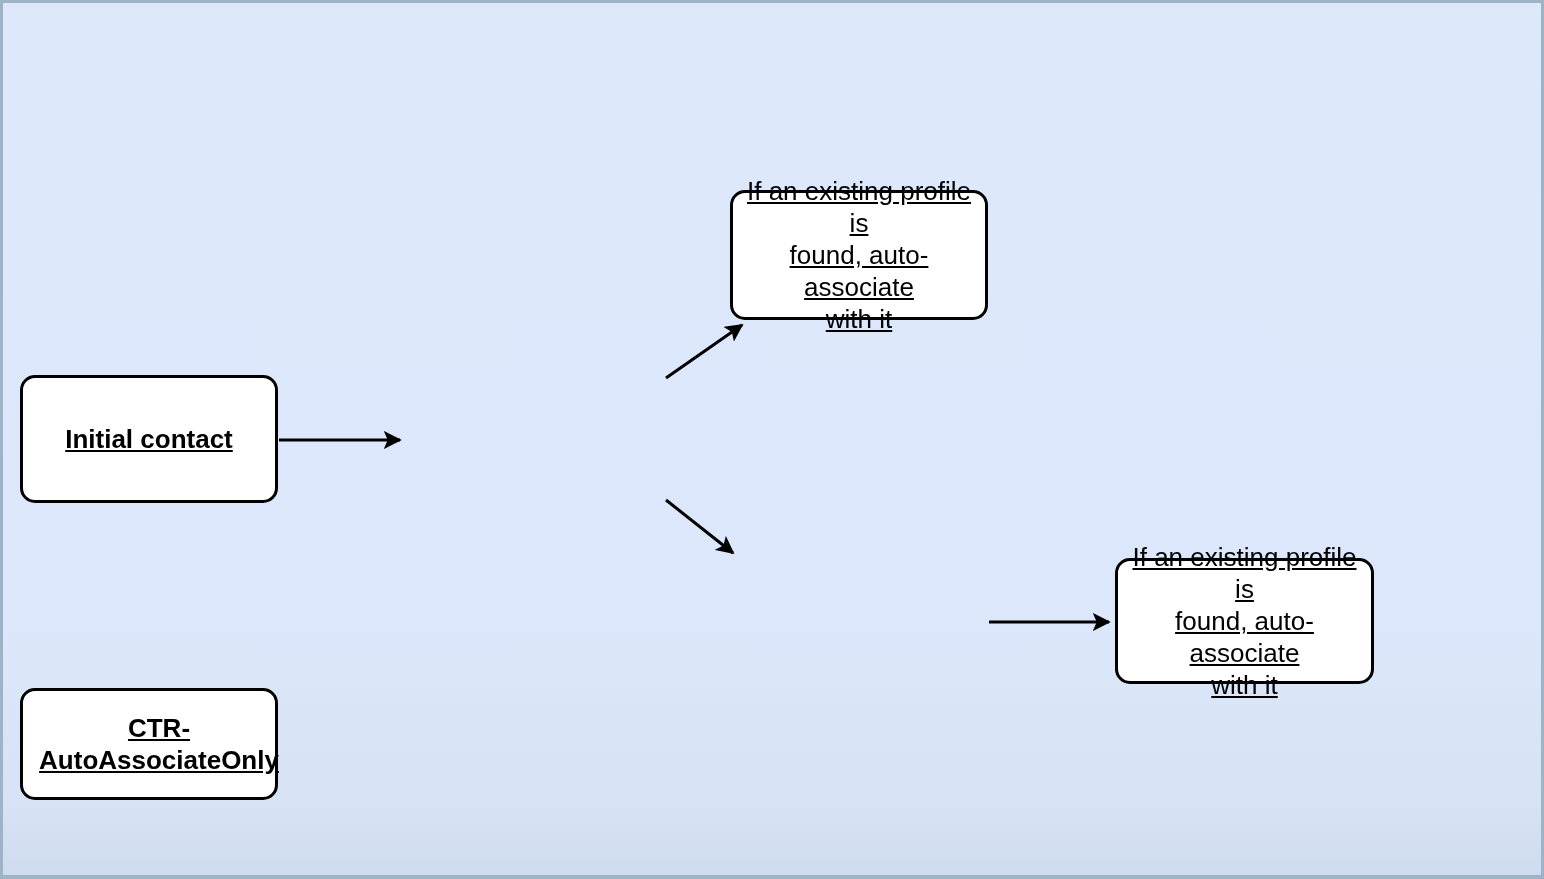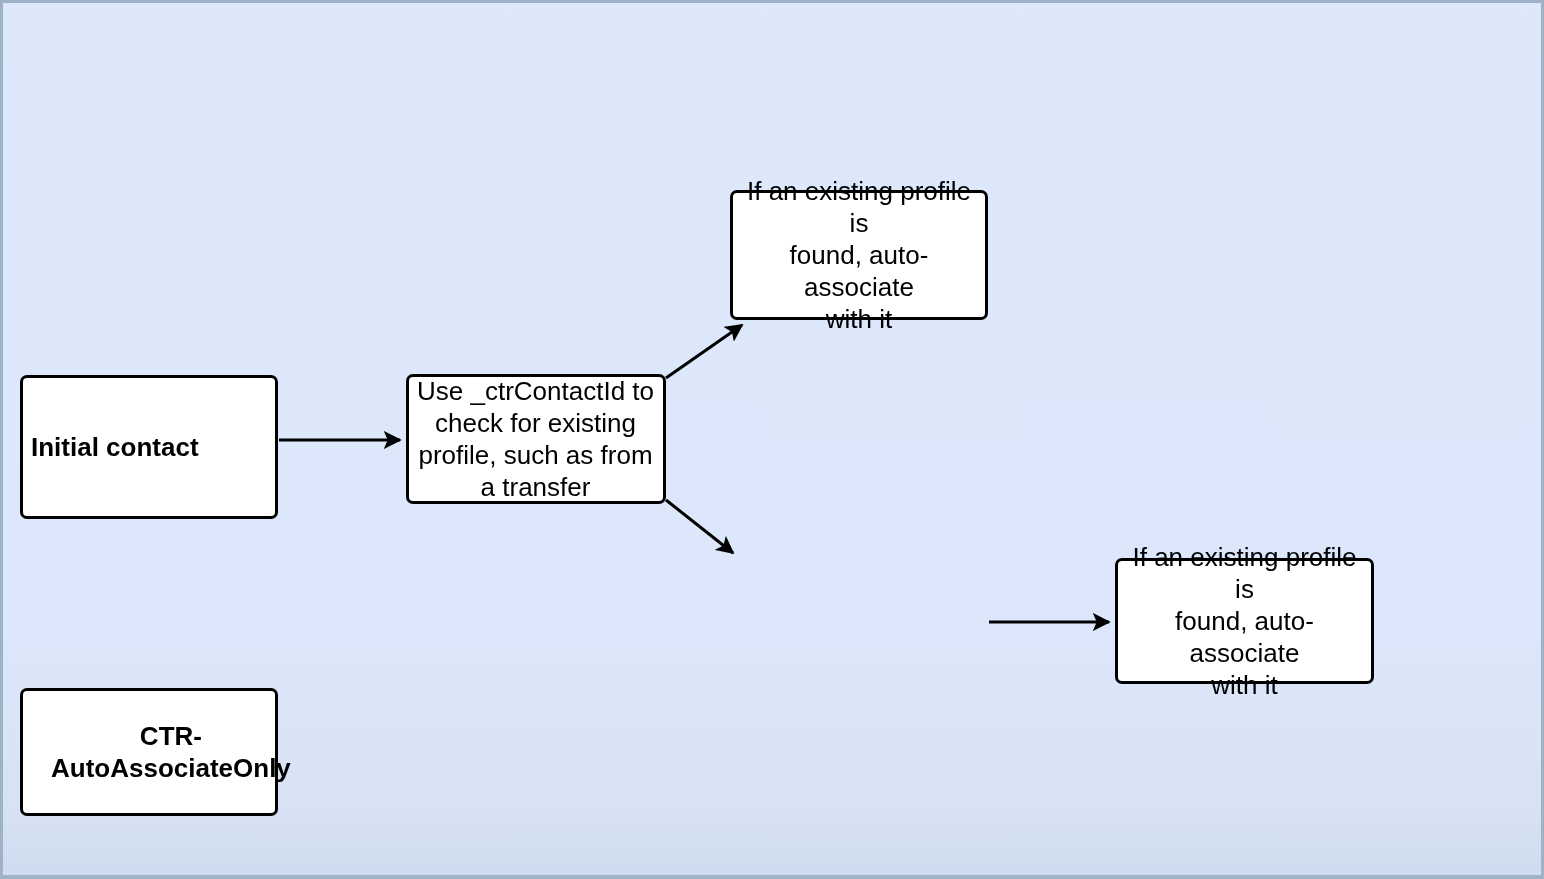--- a/index.html
+++ b/index.html
@@ -33,25 +33,26 @@
     left: 0;
     top: 0;
     width: 1544px;
     height: 879px;
   }
   .node-box {
     position: absolute;
     box-sizing: border-box;
     background: #ffffff;
     border: 3px solid #000000;
-    border-radius: 7px;
+    border-radius: 15px;
     display: flex;
     align-items: center;
-    justify-content: flex-start;
+    justify-content: center;
     text-align: center;
+    text-decoration: underline;
   }
   .node-label {
     font-size: 26px;
     line-height: 32px;
     color: #000000;
     padding: 0 8px;
     white-space: pre-line;
   }
   .node-label.bold {
     font-weight: bold;
@@ -73,42 +74,36 @@
 
     <line x1="279" y1="440" x2="400" y2="440" stroke="#000000" stroke-width="3" marker-end="url(#arrowhead)"></line>
 
     <line x1="666" y1="378" x2="742" y2="325" stroke="#000000" stroke-width="3" marker-end="url(#arrowhead)"></line>
 
     <line x1="666" y1="500" x2="733" y2="553" stroke="#000000" stroke-width="3" marker-end="url(#arrowhead)"></line>
 
     <line x1="989" y1="622" x2="1109" y2="622" stroke="#000000" stroke-width="3" marker-end="url(#arrowhead)"></line>
   </svg>
 
-  <div class="node-box" style="left:20px; top:375px; width:258px; height:144px;">
+  <div class="node-box" style="left:20px; top:375px; width:258px; height:128px;">
     <span class="node-label bold">Initial contact</span>
   </div>
 
-  <div class="node-box" style="left:406px; top:374px; width:260px; height:130px;">
-    <span class="node-label">Use _ctrContactId to
-check for existing
-profile, such as from
-a transfer</span>
-  </div>
 
   <div class="node-box" style="left:730px; top:190px; width:258px; height:130px;">
     <span class="node-label">If an existing profile is
 found, auto-associate
 with it</span>
   </div>
 
 
   <div class="node-box" style="left:1115px; top:558px; width:259px; height:126px;">
     <span class="node-label">If an existing profile is
 found, auto-associate
 with it</span>
   </div>
 
-  <div class="node-box" style="left:20px; top:688px; width:258px; height:128px;padding-left:20px;">
+  <div class="node-box" style="left:20px; top:688px; width:258px; height:112px;padding-left:20px;">
     <span class="node-label bold">CTR-
 AutoAssociateOnly</span>
   </div>
 
 </div>
 
 </body></html>

